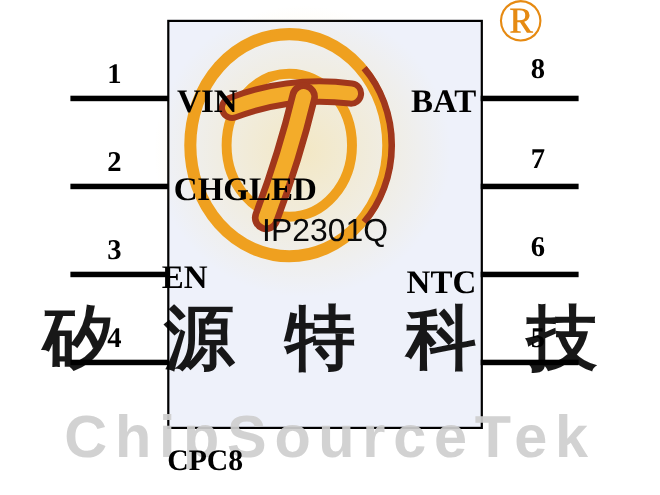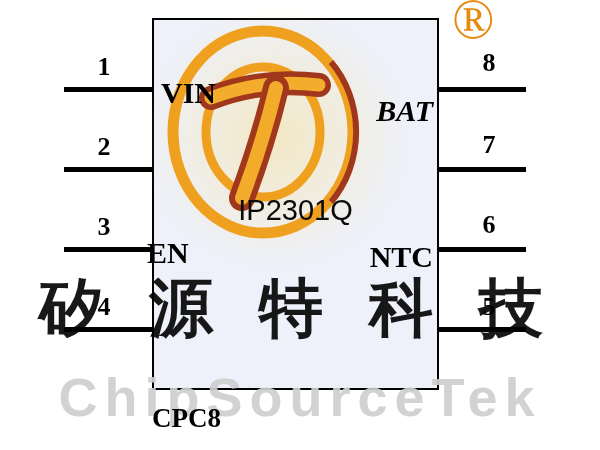--- a/index.html
+++ b/index.html
@@ -91,31 +91,32 @@
   <div class="pin-line" style="left:64px; top:167px;"></div>
   <div class="pin-line" style="left:64px; top:247px;"></div>
   <div class="pin-line" style="left:64px; top:327px;"></div>
 
   <div class="pin-number" style="left:84px; top:54px;">1</div>
   <div class="pin-number" style="left:84px; top:134px;">2</div>
   <div class="pin-number" style="left:84px; top:214px;">3</div>
   <div class="pin-number" style="left:84px; top:294px;">4</div>
 
   <div class="pin-label" style="left:161px; top:78px;">VIN</div>
+  <div class="pin-label" style="left:158px; top:158px;">CHGLED</div>
   <div class="pin-label" style="left:147px; top:238px;">EN</div>
 
   <div class="pin-line" style="left:437px; top:87px;"></div>
   <div class="pin-line" style="left:437px; top:167px;"></div>
   <div class="pin-line" style="left:437px; top:247px;"></div>
   <div class="pin-line" style="left:437px; top:327px;"></div>
 
   <div class="pin-number" style="left:469px; top:50px;">8</div>
   <div class="pin-number" style="left:469px; top:132px;">7</div>
   <div class="pin-number" style="left:469px; top:212px;">6</div>
   <div class="pin-number" style="left:469px; top:294px;">5</div>
 
-  <div class="pin-label pl-right" style="top:96px;font-style:italic;">BAT</div>
+  <div class="pin-label pl-right" style="top:78px;">BAT</div>
   <div class="pin-label pl-right" style="top:242px;">NTC</div>
 
   <div class="part-number">IP2301Q</div>
   <div class="package-name">CPC8</div>
 
 </div>
 
 </body></html>

